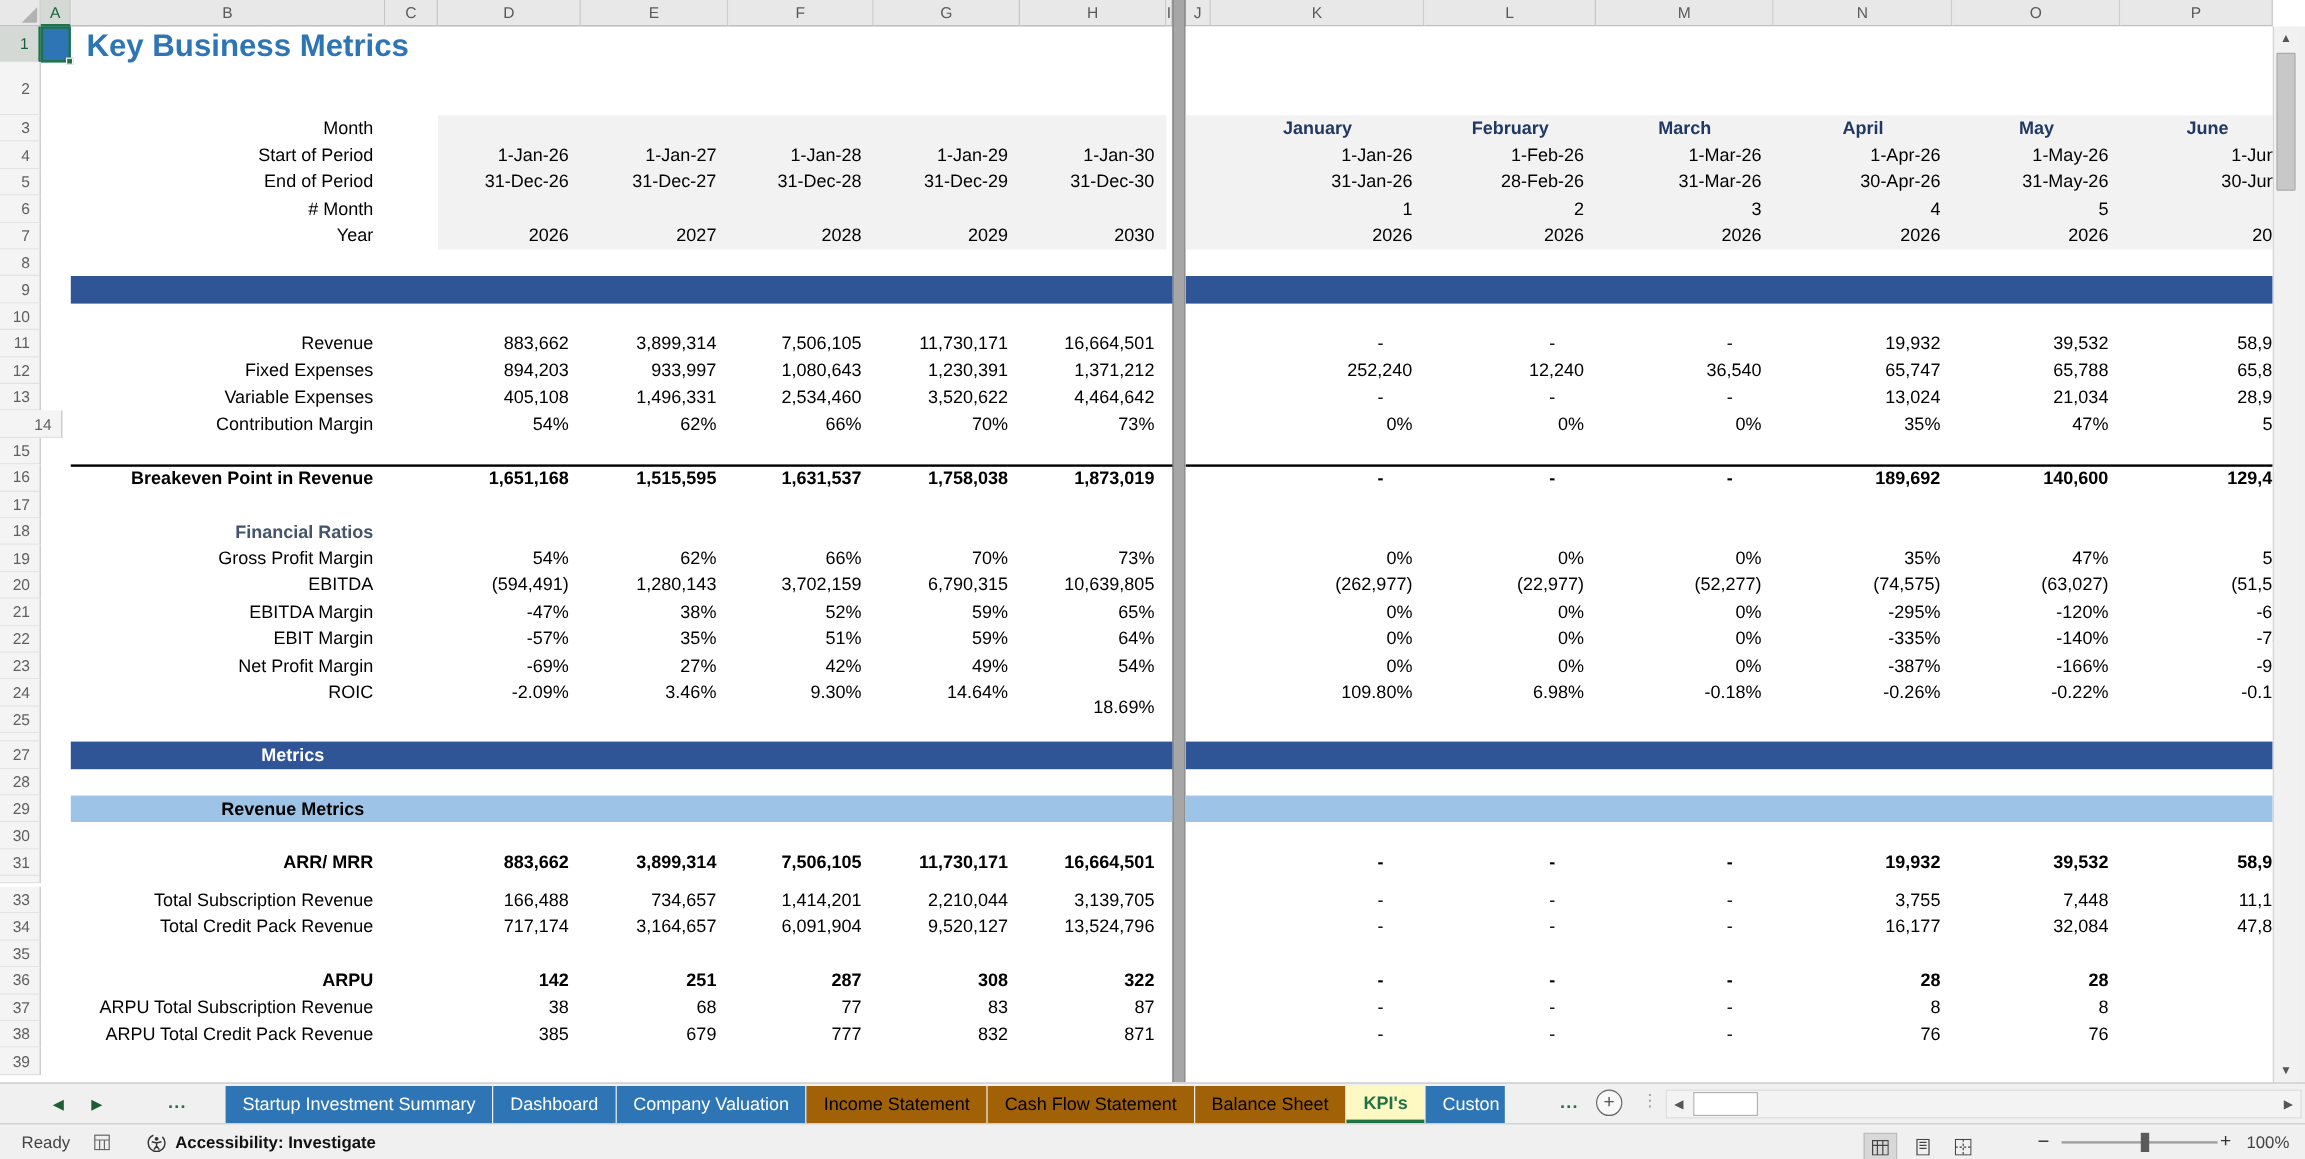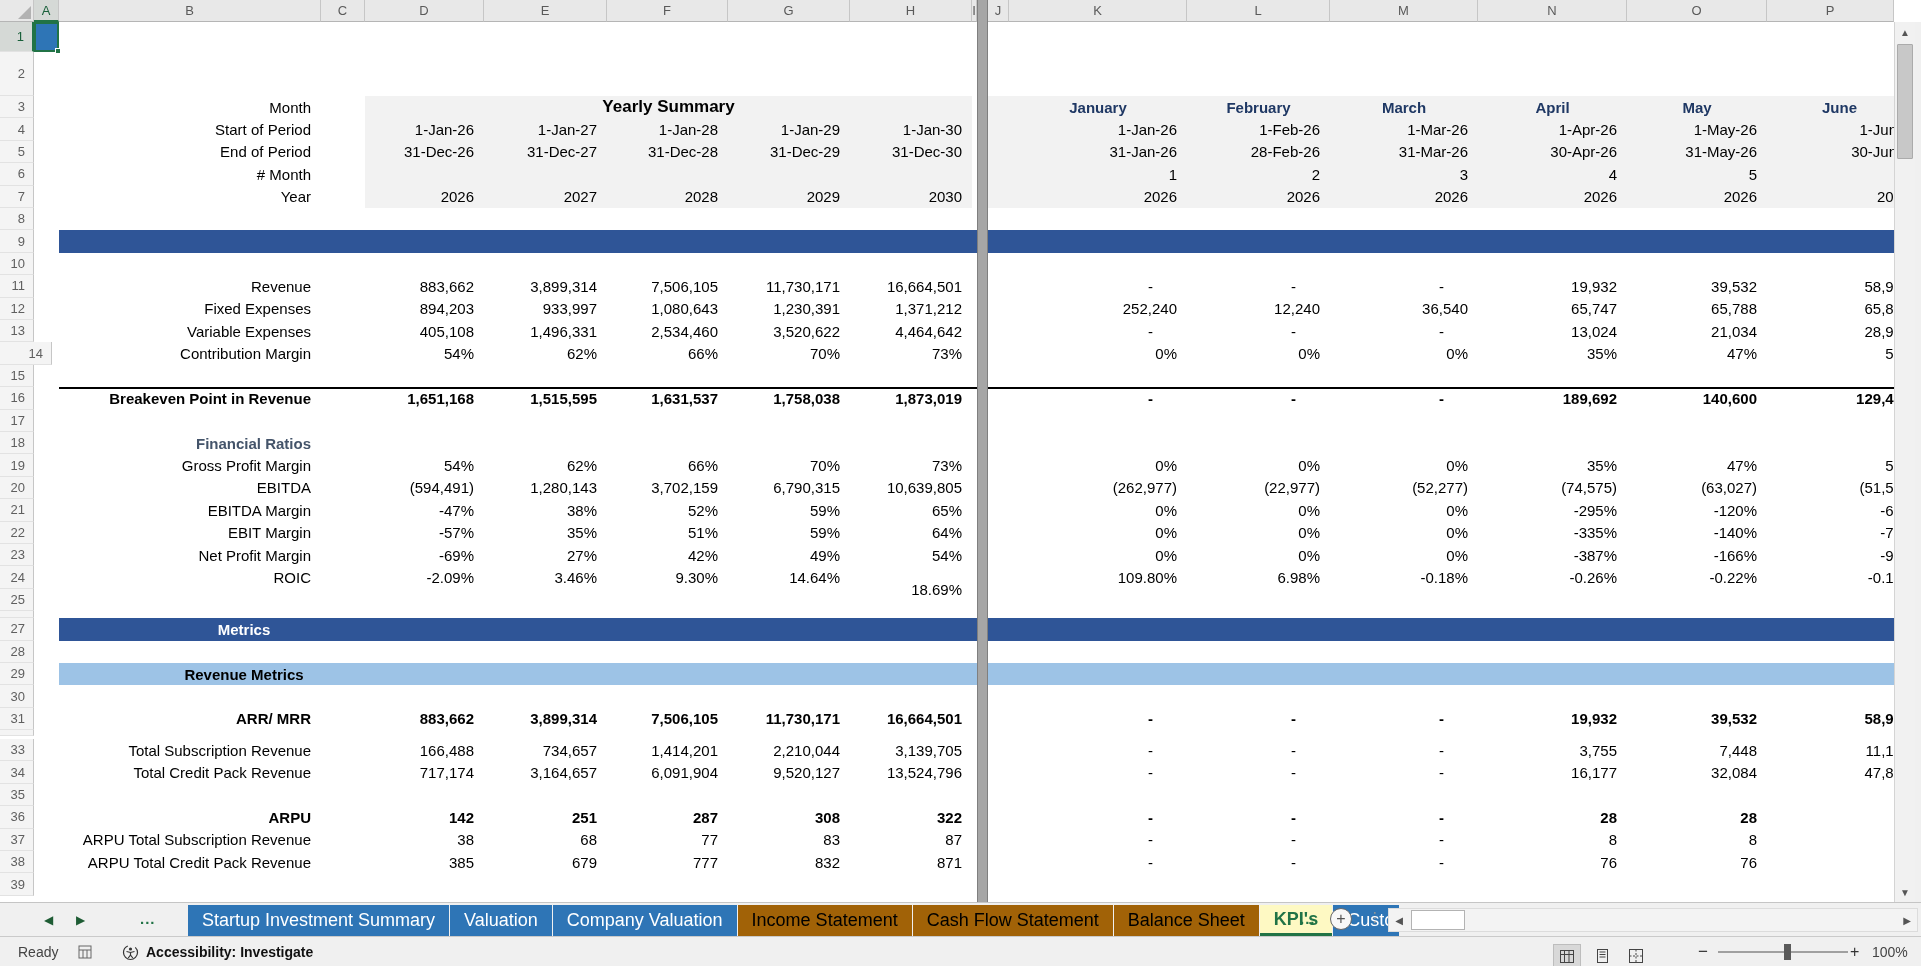--- a/index.html
+++ b/index.html
@@ -39,21 +39,21 @@
   .sheet-sub{font-style:italic;font-size:15px;white-space:nowrap;}
   .a1cell{background:#2E75B6;border:2px solid #217346;}
   .a1handle{position:absolute;width:6px;height:6px;background:#217346;border:1px solid #fff;}
   
   .vsb{background:#f1f1f1;border-left:1px solid #d4d4d4;}
   .sb-arrow{color:#555;font-size:10px;display:flex;align-items:center;justify-content:center;}
   .vsb-thumb{background:#c8c8c8;border:1px solid #ababab;border-radius:1px;}
   
   .tabbar{background:#f0f0f0;border-top:1px solid #c5c5c5;}
   .tab{height:31px;display:flex;align-items:center;padding:0 14px;margin-right:1px;
-       font-size:18px;white-space:nowrap;cursor:pointer;box-sizing:border-box;}
+       font-size:15px;white-space:nowrap;cursor:pointer;box-sizing:border-box;}
   .tab.blue{background:#2E75B6;color:#fff;}
   .tab.yellow{background:#a16207;color:#000;}
   .tab.active{background:#fef9c3;color:#217346;font-weight:bold;border-bottom:3px solid #217346;}
   .tab.clip{width:66px;overflow:hidden;padding-right:0;}
   .tab-ellipsis{color:#217346;font-weight:bold;letter-spacing:1px;}
   .addsheet{width:22px;height:22px;border:1.5px solid #666;border-radius:50%;color:#555;
             display:flex;align-items:center;justify-content:center;font-size:16px;line-height:1;background:#f8f8f8;}
   .hsb-track{background:#f3f3f3;border:1px solid #dcdcdc;}
   .hsb-thumb{background:#fff;border:1px solid #b3b3b3;}
   
@@ -228,24 +228,24 @@
         <div class="cell num  dash" style="position: absolute; box-sizing: border-box; left: 199px; top: 829px; width: 143px; height: 22.4px;">-</div>
         <div class="cell num  dash" style="position: absolute; box-sizing: border-box; left: 342px; top: 829px; width: 148px; height: 22.4px;">-</div>
         <div class="cell num " style="position: absolute; box-sizing: border-box; left: 490px; top: 829px; width: 149px; height: 22.4px;">76</div>
         <div class="cell num " style="position: absolute; box-sizing: border-box; left: 639px; top: 829px; width: 140px; height: 22.4px;">76</div>
         <div class="cell num " style="position: absolute; box-sizing: border-box; left: 779px; top: 829px; width: 145px; height: 22.4px;">7</div>
       </div>
       <div class="rowhead sel" style="position: absolute; box-sizing: border-box; left: 0px; top: 22px; width: 34px; height: 30px;">1</div>
       <div class="a1cell" style="position: absolute; box-sizing: border-box; left: 34px; top: 22px; width: 25px; height: 30px;">
         <div class="a1handle" style="position: absolute; box-sizing: border-box; right: -4px; bottom: -4px;"></div>
       </div>
+      <div class="cell sheet-title" style="position: absolute; box-sizing: border-box; left: 72px; top: 20px; width: 600px; height: 36px;">Key Business Metrics</div>
       <div class="rowhead" style="position: absolute; box-sizing: border-box; left: 0px; top: 52px; width: 34px; height: 44px;">2</div>
       <div class="rowhead" style="position: absolute; box-sizing: border-box; left: 0px; top: 96px; width: 34px; height: 22.4px;">3</div>
       <div class="cell lbl" style="position: absolute; box-sizing: border-box; left: 34px; top: 96px; width: 287px; height: 22.4px;">Month</div>
-      <div class="cell ysummary" style="position: absolute; box-sizing: border-box; left: 365px; top: 96px; width: 607px; height: 22.4px;">Yearly Summary</div>
       <div class="rowhead" style="position: absolute; box-sizing: border-box; left: 0px; top: 118.4px; width: 34px; height: 22.4px;">4</div>
       <div class="cell lbl " style="position: absolute; box-sizing: border-box; left: 34px; top: 118.4px; width: 287px; height: 22.4px;">Start of Period</div>
       <div class="cell num " style="position: absolute; box-sizing: border-box; left: 365px; top: 118.4px; width: 119px; height: 22.4px;">1-Jan-26</div>
       <div class="cell num " style="position: absolute; box-sizing: border-box; left: 484px; top: 118.4px; width: 123px; height: 22.4px;">1-Jan-27</div>
       <div class="cell num " style="position: absolute; box-sizing: border-box; left: 607px; top: 118.4px; width: 121px; height: 22.4px;">1-Jan-28</div>
       <div class="cell num " style="position: absolute; box-sizing: border-box; left: 728px; top: 118.4px; width: 122px; height: 22.4px;">1-Jan-29</div>
       <div class="cell num " style="position: absolute; box-sizing: border-box; left: 850px; top: 118.4px; width: 122px; height: 22.4px;">1-Jan-30</div>
       <div class="rowhead" style="position: absolute; box-sizing: border-box; left: 0px; top: 140.8px; width: 34px; height: 22.4px;">5</div>
       <div class="cell lbl " style="position: absolute; box-sizing: border-box; left: 34px; top: 140.8px; width: 287px; height: 22.4px;">End of Period</div>
       <div class="cell num " style="position: absolute; box-sizing: border-box; left: 365px; top: 140.8px; width: 119px; height: 22.4px;">31-Dec-26</div>
@@ -416,21 +416,21 @@
     <div class="abs sb-arrow" style="left:0;top:862px;width:20px;height:16px;">▼</div>
   </div>
   <div class="abs" style="left:1915px;top:22px;width:6px;height:880px;background:#f0f0f0;"></div>
 
   <div class="abs tabbar" style="left:0;top:902px;width:1921px;height:34px;">
     <div class="abs navarrow" style="left:44px;top:10px;">◀</div>
     <div class="abs navarrow" style="left:76px;top:10px;">▶</div>
     <div class="abs tab-ellipsis" style="left:140px;top:7px;">...</div>
     <div id="tabs-root" class="abs" style="left:188px;top:2px;height:32px;display:flex;align-items:flex-start;">
         <div class="tab blue">Startup Investment Summary</div>
-        <div class="tab blue">Valuation</div>
+        <div class="tab blue">Dashboard</div>
         <div class="tab blue">Company Valuation</div>
         <div class="tab yellow">Income Statement</div>
         <div class="tab yellow">Cash Flow Statement</div>
         <div class="tab yellow">Balance Sheet</div>
         <div class="tab active">KPI's</div>
         <div class="tab blue clip">Custon</div>
       </div>
     <div class="abs tab-ellipsis" style="left:1300px;top:7px;">...</div>
     <div class="abs addsheet" style="left:1330px;top:5px;">+</div>
     <div class="abs" style="left:1368px;top:6px;color:#999;font-size:14px;">⋮</div>

